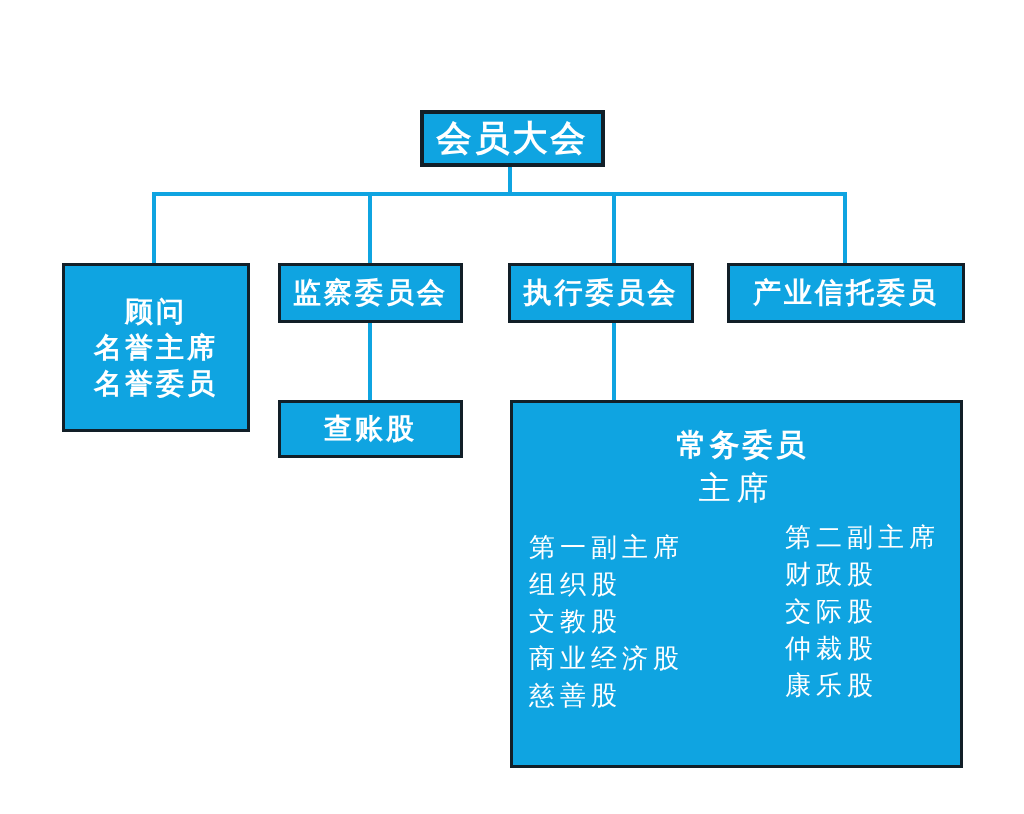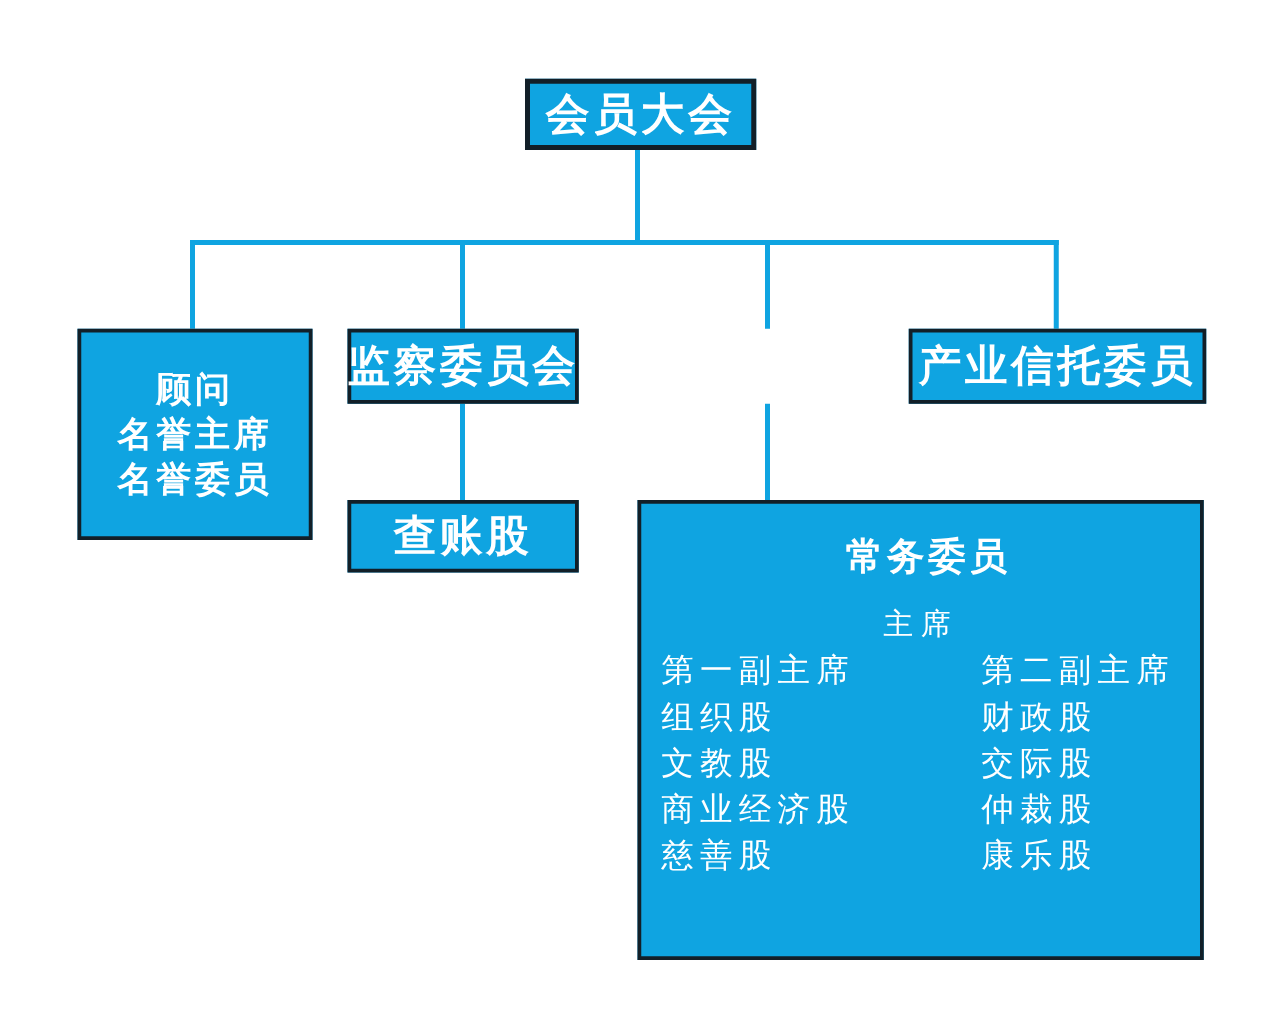--- a/index.html
+++ b/index.html
@@ -33,23 +33,23 @@
     display: flex;
     align-items: center;
     justify-content: center;
     text-align: center;
   }
   .box-label {
     font-weight: bold;
     letter-spacing: 3px;
     white-space: nowrap;
   }
-  .root-box { border-width: 4px; }
+  .root-box { border-width: 4px; margin-top: 47px; }
   .root-box .box-label { font-size: 35px; }
-  .row2-label { font-size: 34px; }
+  .row2-label { font-size: 28px; }
   .advisors-lines {
     font-weight: bold;
     font-size: 28px;
     line-height: 36px;
     letter-spacing: 3px;
   }
   
   .standing-box {
     display: block;
     text-align: left;
@@ -58,36 +58,36 @@
     position: absolute;
     left: 0; right: 0; top: 22px;
     text-align: center;
     font-weight: bold;
     font-size: 30px;
     letter-spacing: 3px;
     padding-left: 12px;
   }
   .standing-chair {
     position: absolute;
-    left: 0; right: 0; top: 80px;
+    left: 0; right: 0; top: 64px;
     text-align: center;
     font-family: "DejaVu Serif", serif;
-    font-size: 24px;
+    font-size: 32px;
     letter-spacing: 6px;
   }
   .standing-col {
     position: absolute;
     top: 116px;
     font-family: "DejaVu Serif", serif;
     font-size: 26px;
     line-height: 37px;
     letter-spacing: 5px;
     white-space: nowrap;
   }
-  .standing-col.left  { left: 16px; }
+  .standing-col.left  { left: 16px; margin-top: 10px; }
   .standing-col.right { left: 272px; }
 </style>
 </head>
 <body>
 
 <div class="canvas">
 
   <div class="connector v" style="left:508px; top:118px; height:78px;"></div>
   <div class="connector h" style="left:152px; top:192px; width:695px;"></div>
   <div class="connector v" style="left:152px; top:192px; height:71px;"></div>
@@ -106,20 +106,23 @@
       <div>顾问</div>
       <div>名誉主席</div>
       <div>名誉委员</div>
     </div>
   </div>
 
   <div class="box" style="left:278px; top:263px; width:185px; height:60px;">
     <span class="box-label row2-label">监察委员会</span>
   </div>
 
+  <div class="box" style="left:508px; top:263px; width:186px; height:60px;">
+    <span class="box-label row2-label">执行委员会</span>
+  </div>
 
   <div class="box" style="left:727px; top:263px; width:238px; height:60px;">
     <span class="box-label row2-label">产业信托委员</span>
   </div>
 
   <div class="box" style="left:278px; top:400px; width:185px; height:58px;">
     <span class="box-label row2-label">查账股</span>
   </div>
 
   <div class="box standing-box" style="left:510px; top:400px; width:453px; height:368px;">

